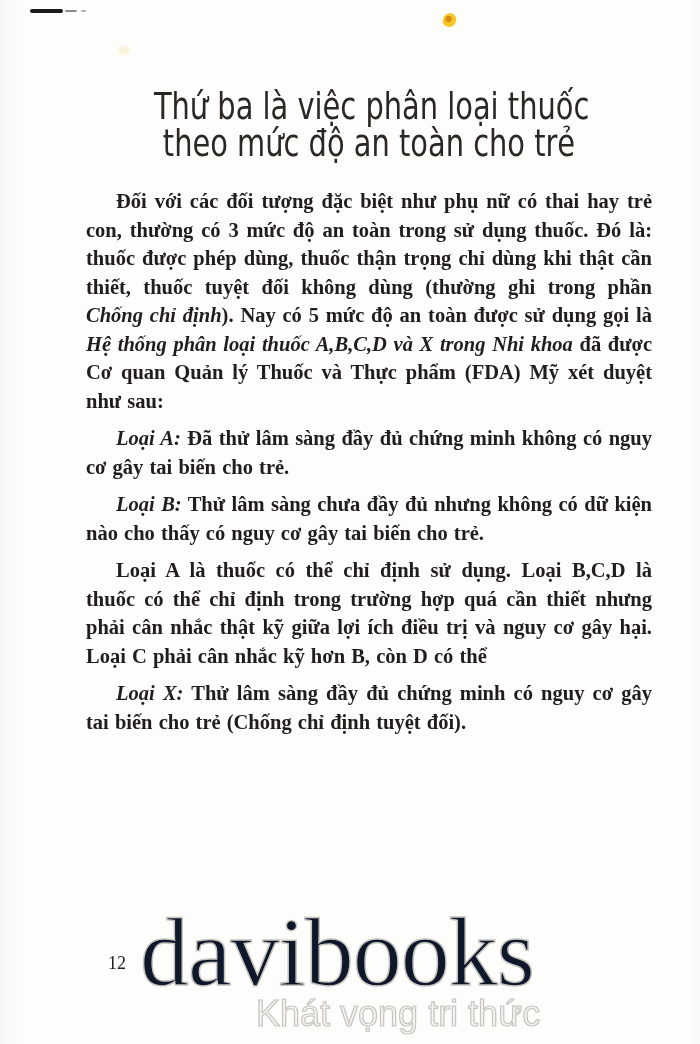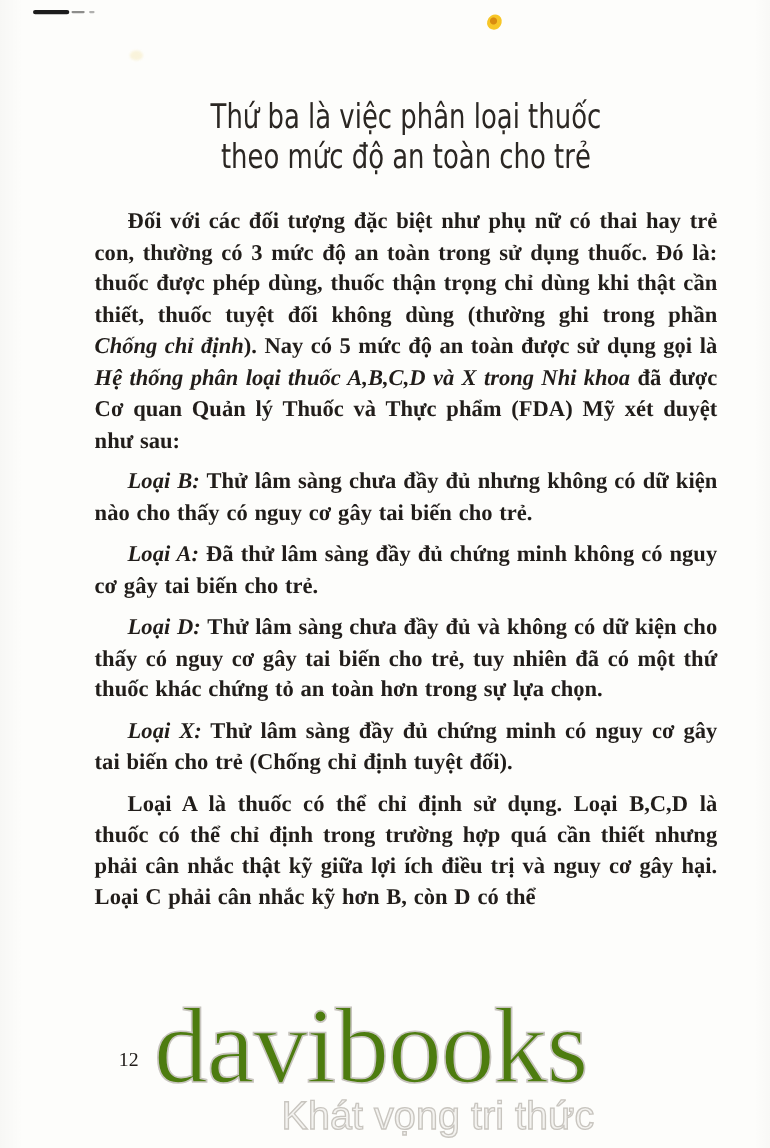--- a/index.html
+++ b/index.html
@@ -27,21 +27,21 @@
     content:"";position:absolute;inset:0;pointer-events:none;
     background:
       linear-gradient(90deg, rgba(0,0,0,0.025), rgba(0,0,0,0) 3%),
       linear-gradient(270deg, rgba(0,0,0,0.02), rgba(0,0,0,0) 2%);
   }
   .title{
     margin:88px 48px 0 86px;
     text-align:center;
     font-family:"DejaVu Sans", sans-serif;
     font-weight:400;
-    font-size:31px;
+    font-size:38px;
     line-height:37px;
     color:var(--title-ink);
     position:relative;z-index:2;
   }
   .title-line{display:block;transform:scaleX(.76);transform-origin:50% 50%;white-space:nowrap;}
   .body-text{
     position:relative;z-index:2;
     margin:25px 48px 0 86px;
     width:566px;
     color:var(--ink);
@@ -56,21 +56,21 @@
   .para em{font-style:italic;}
   .page-number{
     position:absolute;left:108px;top:953px;
     font-size:18px;color:var(--ink);z-index:2;
   }
   .watermark{position:absolute;left:0;top:0;width:700px;height:1044px;z-index:1;pointer-events:none;}
   .wm-brand{
     position:absolute;left:140px;top:903px;
     font-family:"Liberation Serif", serif;
     font-size:98px;line-height:1;letter-spacing:-1px;
-    color:#4d7c0f;
+    color:#0f172a;
     text-align:right;
     -webkit-text-stroke:1.5px var(--watermark-outline);
   }
   .wm-tagline{
     position:absolute;left:256px;top:996px;
     font-family:"Liberation Sans", sans-serif;
     font-size:36px;line-height:1;
     color:#f4f3f0;
     -webkit-text-stroke:1.2px var(--watermark-outline);
   }
@@ -100,25 +100,24 @@
   <div class="dot-yellow"></div>
   <div class="smear-yellow"></div>
 
   <h1 class="title">
     <span class="title-line">Thứ ba là việc phân loại thuốc</span>
     <span class="title-line">theo mức độ an toàn cho trẻ</span>
   </h1>
 
   <main class="body-text">
       <p class="para"><span>Đối với các đối tượng đặc biệt như phụ nữ có thai hay trẻ con, thường có 3 mức độ an toàn trong sử dụng thuốc. Đó là: thuốc được phép dùng, thuốc thận trọng chỉ dùng khi thật cần thiết, thuốc tuyệt đối không dùng (thường ghi trong phần </span><em>Chống chỉ định</em><span>). Nay có 5 mức độ an toàn được sử dụng gọi là </span><em>Hệ thống phân loại thuốc A,B,C,D và X trong Nhi khoa</em><span> đã được Cơ quan Quản lý Thuốc và Thực phẩm (FDA) Mỹ xét duyệt như sau:</span></p>
+      <p class="para"><em>Loại A:</em><span> Đã thử lâm sàng đầy đủ chứng minh không có nguy cơ gây tai biến cho trẻ.</span></p>
       <p class="para"><em>Loại B:</em><span> Thử lâm sàng chưa đầy đủ nhưng không có dữ kiện nào cho thấy có nguy cơ gây tai biến cho trẻ.</span></p>
-      <p class="para"><em>Loại A:</em><span> Đã thử lâm sàng đầy đủ chứng minh không có nguy cơ gây tai biến cho trẻ.</span></p>
-      <p class="para"><em>Loại D:</em><span> Thử lâm sàng chưa đầy đủ và không có dữ kiện cho thấy có nguy cơ gây tai biến cho trẻ, tuy nhiên đã có một thứ thuốc khác chứng tỏ an toàn hơn trong sự lựa chọn.</span></p>
+      <p class="para"><span>Loại A là thuốc có thể chỉ định sử dụng. Loại B,C,D là thuốc có thể chỉ định trong trường hợp quá cần thiết nhưng phải cân nhắc thật kỹ giữa lợi ích điều trị và nguy cơ gây hại. Loại C phải cân nhắc kỹ hơn B, còn D có thể</span></p>
       <p class="para"><em>Loại X:</em><span> Thử lâm sàng đầy đủ chứng minh có nguy cơ gây tai biến cho trẻ (Chống chỉ định tuyệt đối).</span></p>
-      <p class="para"><span>Loại A là thuốc có thể chỉ định sử dụng. Loại B,C,D là thuốc có thể chỉ định trong trường hợp quá cần thiết nhưng phải cân nhắc thật kỹ giữa lợi ích điều trị và nguy cơ gây hại. Loại C phải cân nhắc kỹ hơn B, còn D có thể</span></p>
     </main>
 
   <div class="watermark">
     <div class="wm-brand">davibooks</div>
     <div class="wm-tagline">Khát vọng tri thức</div>
   </div>
 
   <div class="page-number">12</div>
 
 </div>

